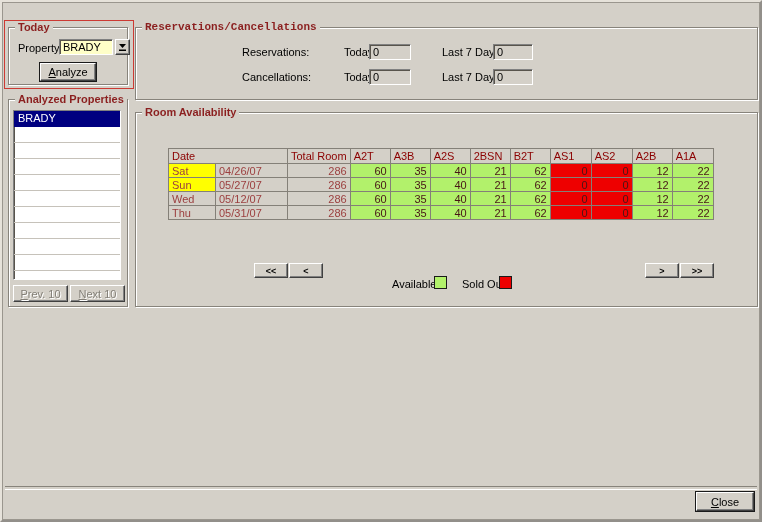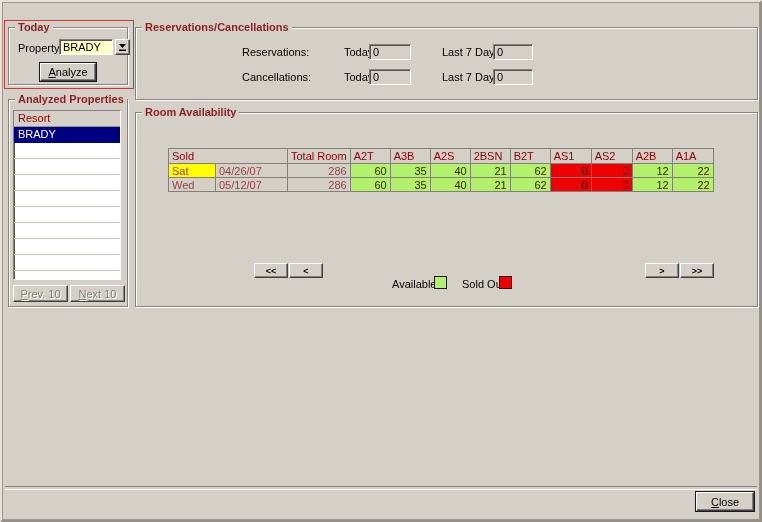--- a/index.html
+++ b/index.html
@@ -70,38 +70,37 @@
           <rect x="1" y="6.5" width="7" height="1.5" fill="#000"></rect>
         </svg>
     </span>
   </button>
   <button class="btn default" style="left:38px;top:61px;width:56px;height:18px;"><u>A</u>nalyze</button>
 
   <div class="groupbox" style="left:6px;top:97px;width:118px;height:206px;">
     <span class="grouplabel">Analyzed Properties</span>
   </div>
   <div class="listbox" style="left:11px;top:108px;width:108px;height:170px;">
-    <div class="list-header">Resort</div>
     <div id="prop-list-rows">
         <div class="list-row selected" style="background: rgb(0, 0, 128);">BRADY</div>
         <div class="list-row"></div>
         <div class="list-row"></div>
         <div class="list-row"></div>
         <div class="list-row"></div>
         <div class="list-row"></div>
         <div class="list-row"></div>
         <div class="list-row"></div>
         <div class="list-row"></div>
         <div class="list-row"></div>
       </div>
   </div>
   <button class="btn disabled" style="left:11px;top:283px;width:55px;height:17px;"><u>P</u>rev. 10</button>
   <button class="btn disabled" style="left:68px;top:283px;width:55px;height:17px;"><u>N</u>ext 10</button>
 
-  <div class="groupbox" style="left:133px;top:25px;width:621px;height:71px;">
+  <div class="groupbox" style="left:133px;top:25px;width:621px;height:71px;font-family:Liberation Mono, monospace;">
     <span class="grouplabel">Reservations/Cancellations</span>
   </div>
   <span class="lbl" style="left:240px;top:44px;">Reservations:</span>
   <span class="lbl" style="left:342px;top:44px;">Today</span>
   <div class="field" style="left:367px;top:42px;width:42px;height:16px;">
     <span>0</span>
   </div>
   <span class="lbl" style="left:440px;top:44px;">Last 7 Days</span>
   <div class="field" style="left:491px;top:42px;width:40px;height:16px;">
     <span>0</span>
@@ -130,21 +129,21 @@
         <col style="width: 40px;">
         <col style="width: 40px;">
         <col style="width: 40px;">
         <col style="width: 41px;">
         <col style="width: 41px;">
         <col style="width: 40px;">
         <col style="width: 41px;">
       </colgroup>
     <thead>
         <tr>
-          <th colspan="2">Sold</th>
+          <th colspan="2">Date</th>
           <th>Total Room</th>
           <th>A2T</th>
           <th>A3B</th>
           <th>A2S</th>
           <th>2BSN</th>
           <th>B2T</th>
           <th>AS1</th>
           <th>AS2</th>
           <th>A2B</th>
           <th>A1A</th>
@@ -159,22 +158,50 @@
           <td class="num val" style="background: rgb(178, 241, 107);">35</td>
           <td class="num val" style="background: rgb(178, 241, 107);">40</td>
           <td class="num val" style="background: rgb(178, 241, 107);">21</td>
           <td class="num val" style="background: rgb(178, 241, 107);">62</td>
           <td class="num val" style="background: rgb(238, 0, 0);">0</td>
           <td class="num val" style="background: rgb(238, 0, 0);">0</td>
           <td class="num val" style="background: rgb(178, 241, 107);">12</td>
           <td class="num val" style="background: rgb(178, 241, 107);">22</td>
         </tr>
         <tr>
+          <td class="gray" style="background: rgb(255, 255, 0);">Sun</td>
+          <td class="gray">05/27/07</td>
+          <td class="gray num">286</td>
+          <td class="num val" style="background: rgb(178, 241, 107);">60</td>
+          <td class="num val" style="background: rgb(178, 241, 107);">35</td>
+          <td class="num val" style="background: rgb(178, 241, 107);">40</td>
+          <td class="num val" style="background: rgb(178, 241, 107);">21</td>
+          <td class="num val" style="background: rgb(178, 241, 107);">62</td>
+          <td class="num val" style="background: rgb(238, 0, 0);">0</td>
+          <td class="num val" style="background: rgb(238, 0, 0);">0</td>
+          <td class="num val" style="background: rgb(178, 241, 107);">12</td>
+          <td class="num val" style="background: rgb(178, 241, 107);">22</td>
+        </tr>
+        <tr>
           <td class="gray">Wed</td>
           <td class="gray">05/12/07</td>
+          <td class="gray num">286</td>
+          <td class="num val" style="background: rgb(178, 241, 107);">60</td>
+          <td class="num val" style="background: rgb(178, 241, 107);">35</td>
+          <td class="num val" style="background: rgb(178, 241, 107);">40</td>
+          <td class="num val" style="background: rgb(178, 241, 107);">21</td>
+          <td class="num val" style="background: rgb(178, 241, 107);">62</td>
+          <td class="num val" style="background: rgb(238, 0, 0);">0</td>
+          <td class="num val" style="background: rgb(238, 0, 0);">0</td>
+          <td class="num val" style="background: rgb(178, 241, 107);">12</td>
+          <td class="num val" style="background: rgb(178, 241, 107);">22</td>
+        </tr>
+        <tr>
+          <td class="gray">Thu</td>
+          <td class="gray">05/31/07</td>
           <td class="gray num">286</td>
           <td class="num val" style="background: rgb(178, 241, 107);">60</td>
           <td class="num val" style="background: rgb(178, 241, 107);">35</td>
           <td class="num val" style="background: rgb(178, 241, 107);">40</td>
           <td class="num val" style="background: rgb(178, 241, 107);">21</td>
           <td class="num val" style="background: rgb(178, 241, 107);">62</td>
           <td class="num val" style="background: rgb(238, 0, 0);">0</td>
           <td class="num val" style="background: rgb(238, 0, 0);">0</td>
           <td class="num val" style="background: rgb(178, 241, 107);">12</td>
           <td class="num val" style="background: rgb(178, 241, 107);">22</td>

